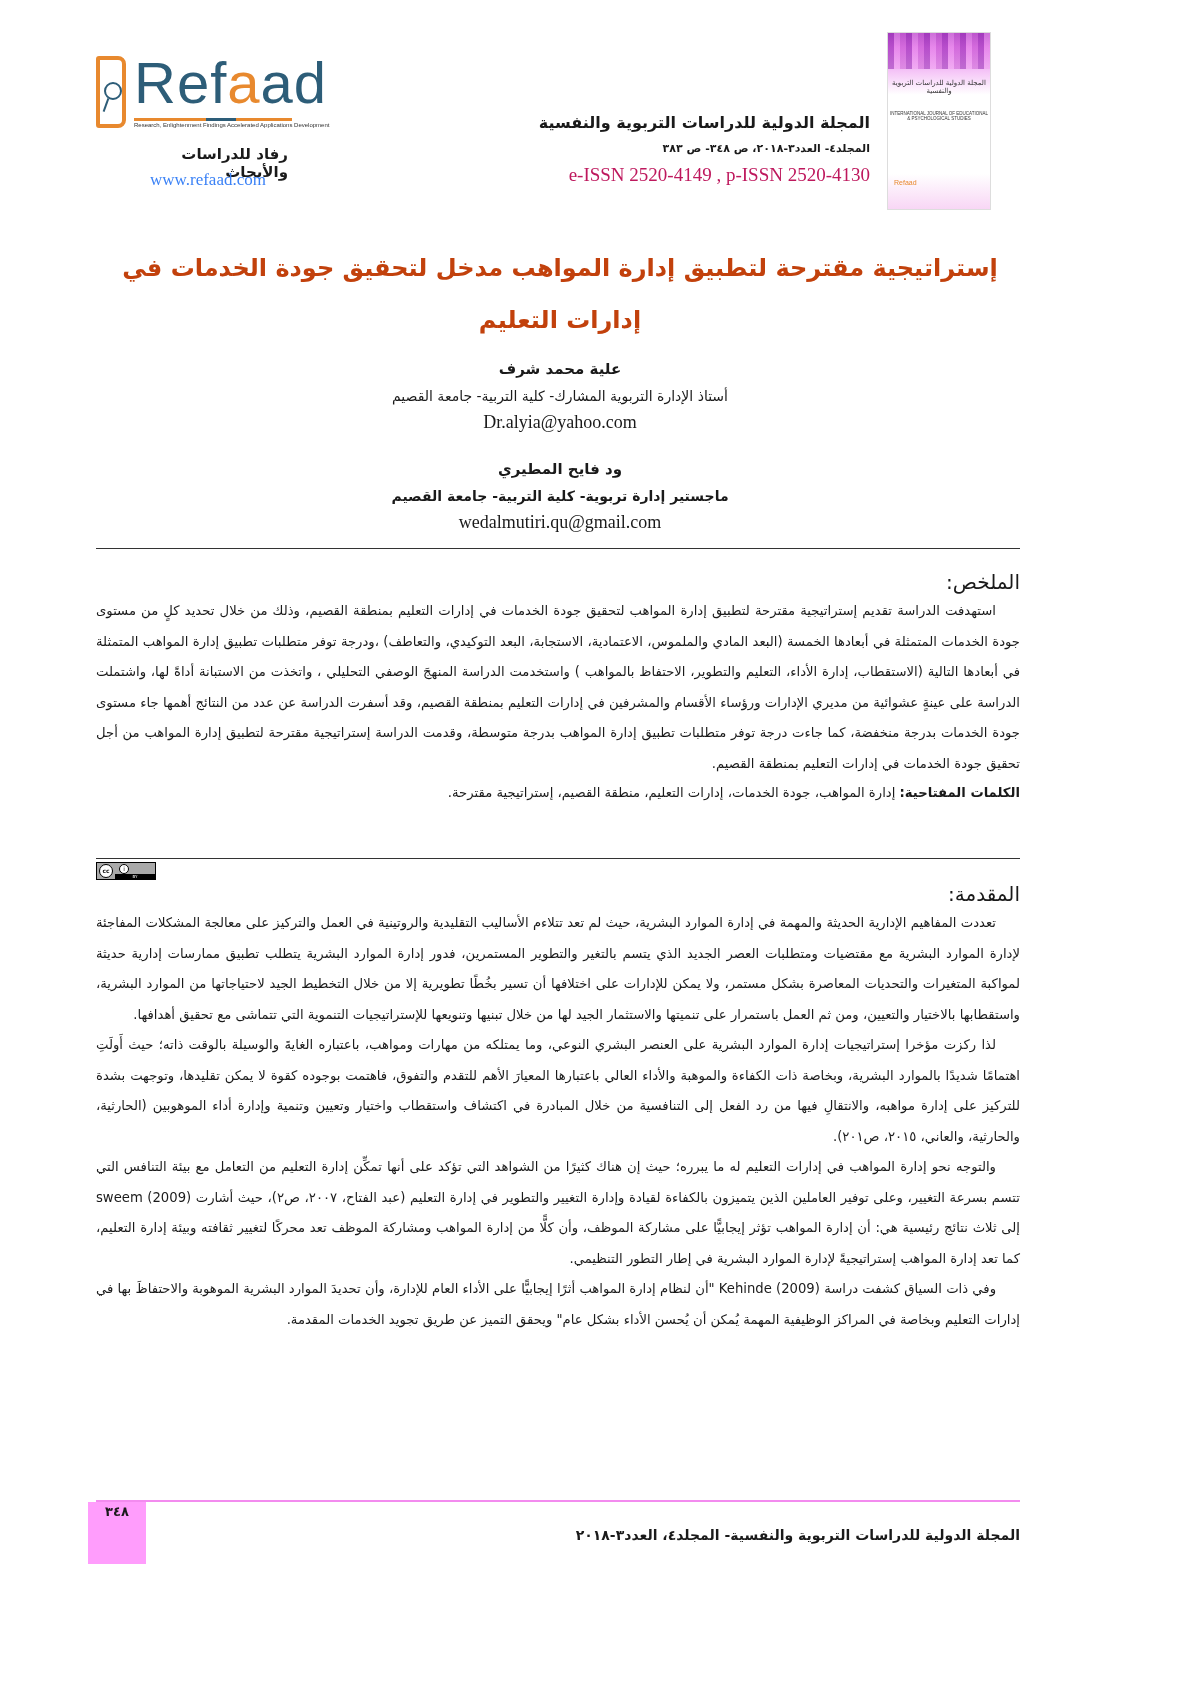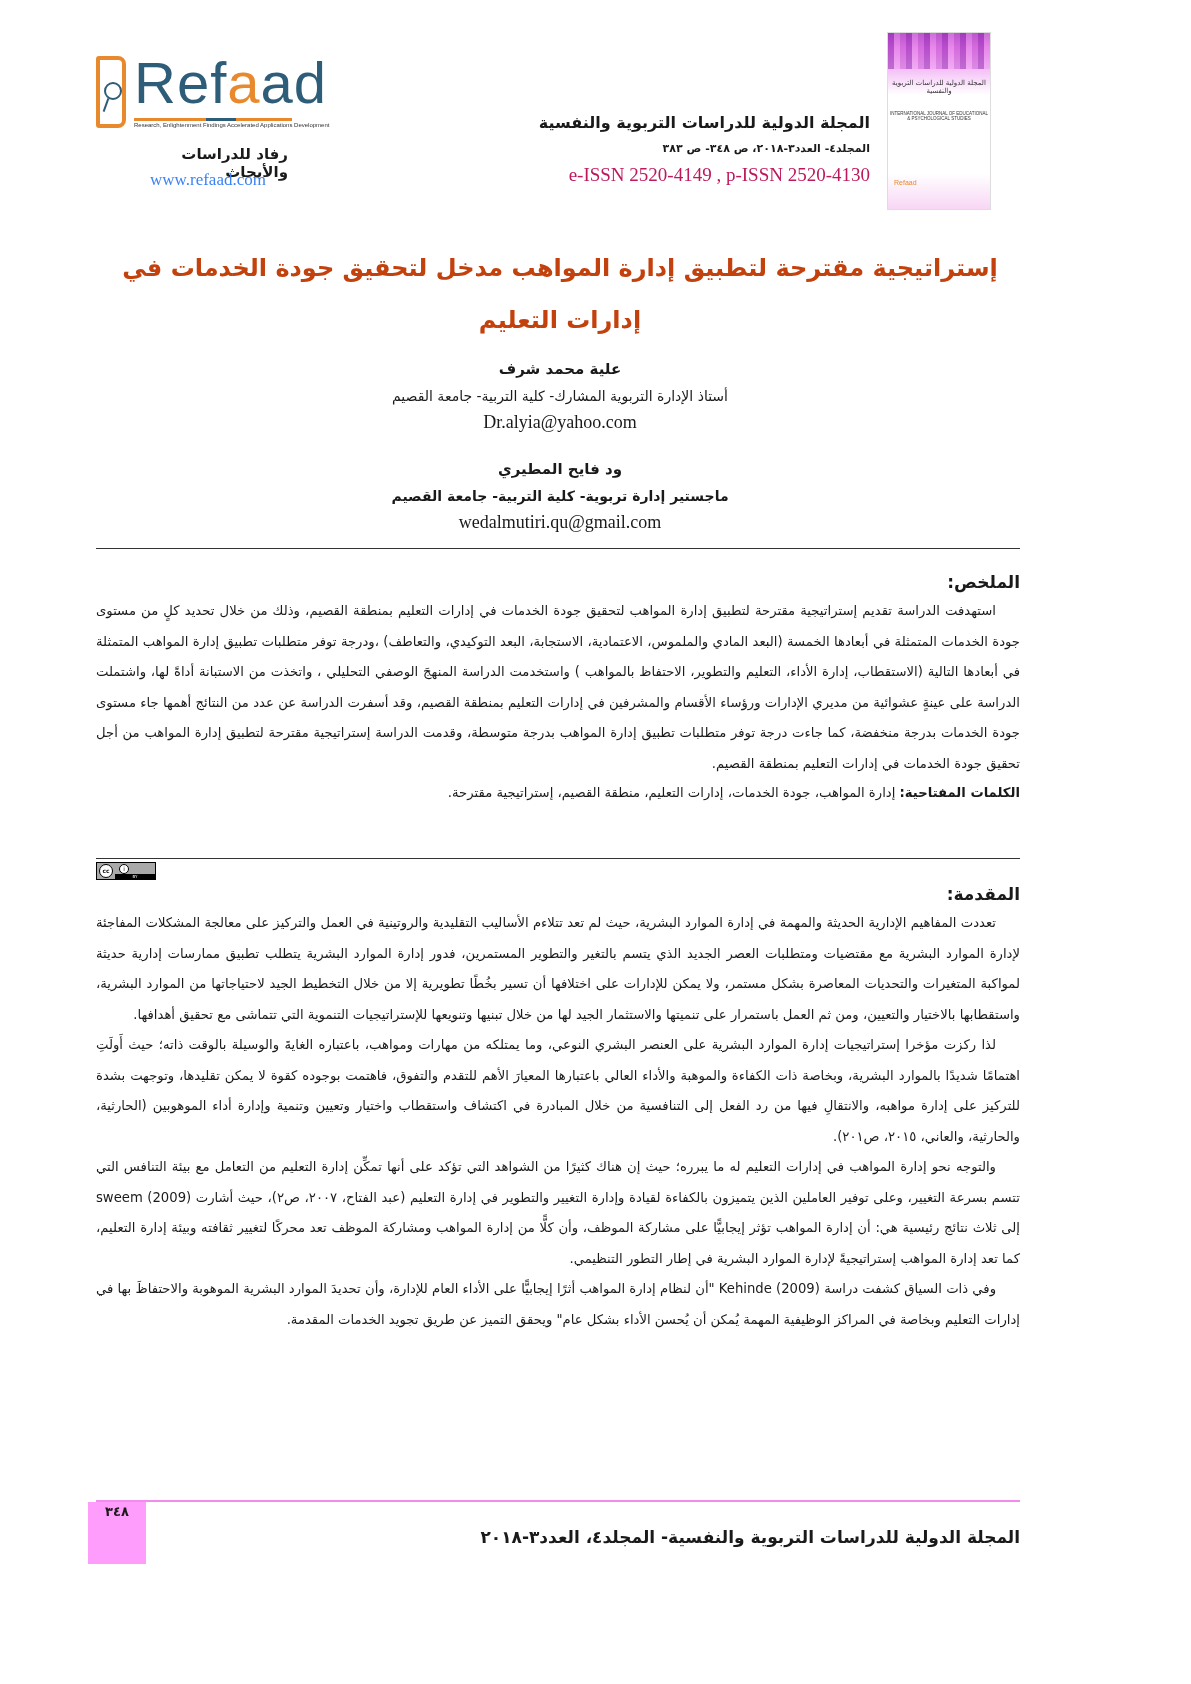--- a/index.html
+++ b/index.html
@@ -42,35 +42,35 @@
   .author-name { font-weight: bold; font-size: 15px; direction: rtl; line-height: 28px; }
   .author-aff { font-size: 14px; direction: rtl; line-height: 26px; }
   .author-aff.bold { font-weight: bold; }
   .author-mail { font-family: "Liberation Serif", serif; font-size: 18px; line-height: 26px; }
   .gap { height: 20px; }
 
   .rule { left: 96px; width: 924px; height: 1px; background: #333; }
 
   
   .section { left: 96px; width: 924px; direction: rtl; text-align: justify; }
-  .sec-head { font-weight: bold; font-size: 17px; line-height: 28px; }
+  .sec-head { font-weight: normal; font-size: 20px; line-height: 28px; }
   .para { font-size: 13.2px; line-height: 30.5px; text-indent: 24px; margin: 0; text-align-last: right; }
   .kw { font-size: 13.2px; line-height: 28px; }
   .kw b { font-weight: bold; }
 
   .cc { left: 96px; top: 862px; width: 60px; height: 18px; background: #a9a9a9; border: 1px solid #000; box-sizing: border-box; }
   .cc .c1 { position:absolute; left:2px; top:1px; width:14px; height:14px; border-radius:50%; background:#fff; border:1.5px solid #000; box-sizing:border-box; font-size:6px; line-height:11px; text-align:center; font-weight:bold; }
   .cc .c2 { position:absolute; left:22px; top:1px; width:10px; height:10px; border-radius:50%; background:#fff; border:1px solid #000; box-sizing:border-box; font-size:6px; line-height:8px; text-align:center; }
   .cc .by { position:absolute; left:18px; bottom:0; width:40px; height:5px; background:#000; color:#fff; font-size:4px; line-height:5px; text-align:center; }
 
   
   .footer-rule { left: 96px; top: 1500px; width: 924px; height: 2px; background: #f38bef; }
   .page-box { left: 88px; top: 1502px; width: 58px; height: 62px; background: #ff9dfc; }
   .page-num { left: 88px; top: 1504px; width: 58px; text-align: center; font-weight: bold; font-size: 13px; }
-  .footer-text { left: 400px; top: 1527px; width: 620px; text-align: right; direction: rtl; font-weight: bold; font-size: 17px; }
+  .footer-text { left: 400px; top: 1527px; width: 620px; text-align: right; direction: rtl; font-weight: bold; font-size: 14px; }
 </style>
 </head>
 <body>
 
 <div class="abs logo">
   <div class="abs logo-book">
     <div class="ring"></div>
       <div class="handle"></div>
   </div>
   <div class="abs logo-word"><span>Ref</span><span class="orange">a</span><span>ad</span></div>

